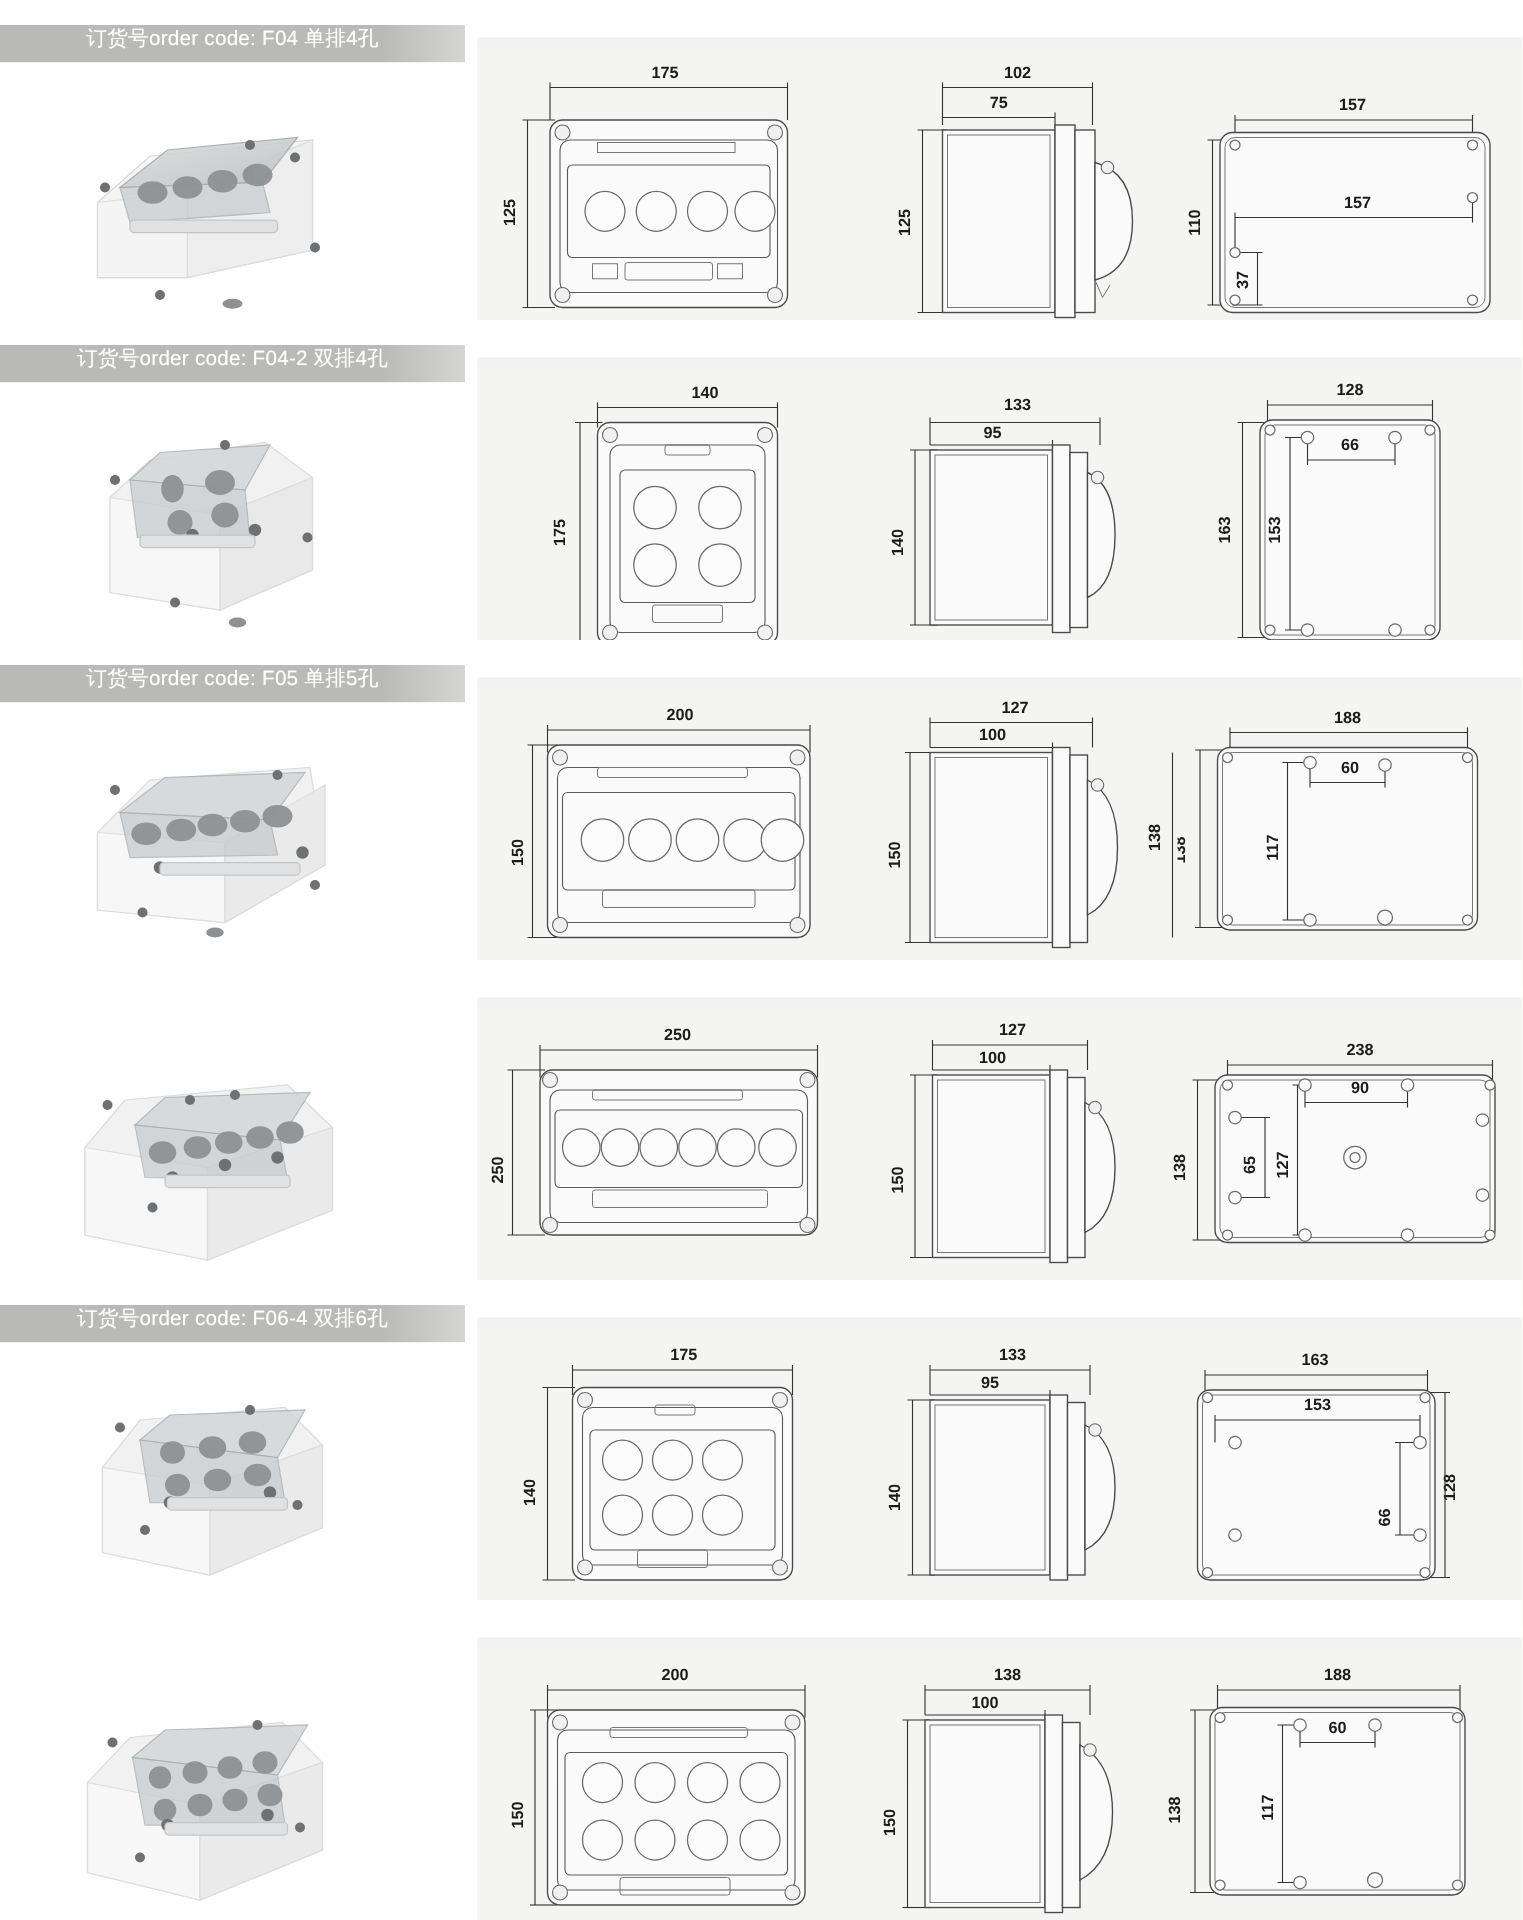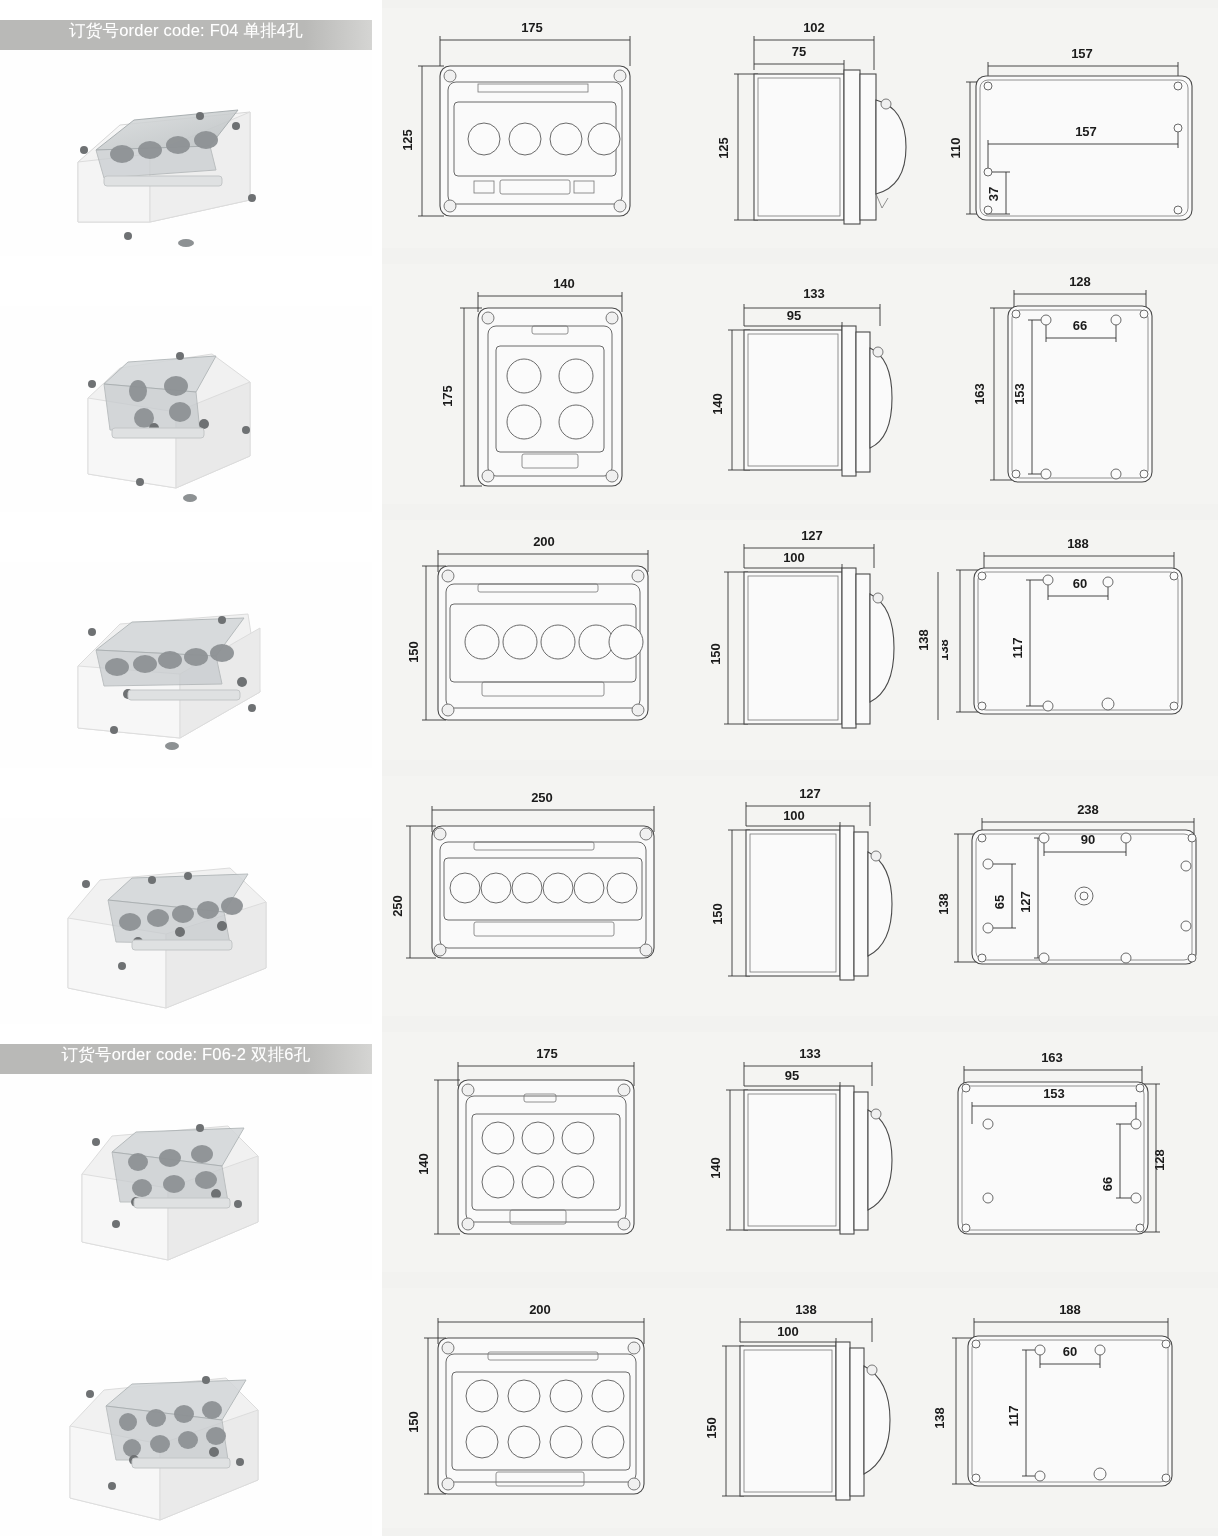--- a/index.html
+++ b/index.html
@@ -37,20 +37,21 @@
   }
   .photo-wrap{position:absolute;left:0;top:0;width:372px;height:206px;}
   .photo-wrap svg{display:block;}
 
   
   .right{
     position:relative;flex:1 1 auto;height:256px;
     background:#f2f2f0;
     border-left:6px solid #ffffff;
     box-sizing:border-box;
+    margin-top:30px;
   }
   .draw-strip{
     position:absolute;left:0;top:8px;right:0;bottom:8px;
     background:#f4f4f2;
     display:flex;align-items:center;
   }
   .view{position:relative;height:240px;}
   .view svg{display:block;}
 
   
@@ -207,20 +208,23 @@
                 <circle cx="236" cy="120" r="4"></circle>
               </g>
           </svg>
         </div>
       </div>
     </div>
   </div>
 
   <div class="row">
     <div class="left">
+      <div class="code-band">
+        <span class="code-text">订货号order code: F04-2  双排4孔</span>
+      </div>
       <div class="photo-area">
         <div class="photo-wrap">
           <svg width="372" height="206" viewBox="0 0 372 206">
             <rect x="0" y="0" width="372" height="206" fill="#fefefe"></rect>
             <path d="M88 92 L120 62 L212 48 L250 76 L250 150 L176 182 L88 168 Z" fill="#f1f1f1" stroke="#dcdcdc"></path>
             <path d="M88 92 L176 106 L176 182 L88 168 Z" fill="#f7f7f7" stroke="#dedede"></path>
             <path d="M176 106 L250 76 L250 150 L176 182 Z" fill="#e9e9e9" stroke="#dcdcdc"></path>
             <path d="M104 78 L128 56 L216 50 L196 86 Z" fill="#d3d7d9" opacity=".85" stroke="#aab0b2"></path>
             <path d="M104 78 L196 86 L200 126 L110 124 Z" fill="#c7cbce" opacity=".75" stroke="#a8adaf"></path>
             <g fill="#8e9295" opacity=".95">
@@ -328,20 +332,23 @@
                 <circle cx="164" cy="210" r="5"></circle>
               </g>
           </svg>
         </div>
       </div>
     </div>
   </div>
 
   <div class="row">
     <div class="left">
+      <div class="code-band">
+        <span class="code-text">订货号order code: F05  单排5孔</span>
+      </div>
       <div class="photo-area">
         <div class="photo-wrap">
           <svg width="372" height="206" viewBox="0 0 372 206">
             <rect x="0" y="0" width="372" height="206" fill="#fefefe"></rect>
             <path d="M78 104 L120 62 L248 52 L260 130 L180 176 L78 166 Z" fill="#f1f1f1" stroke="#dcdcdc"></path>
             <path d="M78 104 L180 112 L180 176 L78 166 Z" fill="#f7f7f7" stroke="#dedede"></path>
             <path d="M180 112 L260 66 L260 130 L180 176 Z" fill="#eaeaea" stroke="#dcdcdc"></path>
             <path d="M96 88 L132 60 L244 56 L216 94 Z" fill="#d3d7d9" opacity=".85" stroke="#aab0b2"></path>
             <path d="M96 88 L216 94 L222 122 L104 124 Z" fill="#c7cbce" opacity=".75" stroke="#a8adaf"></path>
             <g fill="#8e9295" opacity=".95">
@@ -589,21 +596,21 @@
             </g>
           </svg>
         </div>
       </div>
     </div>
   </div>
 
   <div class="row">
     <div class="left">
       <div class="code-band">
-        <span class="code-text">订货号order code: F06-2 双排6孔</span>
+        <span class="code-text">订货号order code: F06-4 双排6孔</span>
       </div>
       <div class="photo-area">
         <div class="photo-wrap">
           <svg width="372" height="206" viewBox="0 0 372 206">
             <rect x="0" y="0" width="372" height="206" fill="#fefefe"></rect>
             <path d="M82 100 L112 62 L228 52 L258 82 L258 148 L168 186 L82 168 Z" fill="#f1f1f1" stroke="#dcdcdc"></path>
             <path d="M82 100 L168 114 L168 186 L82 168 Z" fill="#f7f7f7" stroke="#dedede"></path>
             <path d="M168 114 L258 82 L258 148 L168 186 Z" fill="#eaeaea" stroke="#dcdcdc"></path>
             <path d="M112 78 L136 58 L244 54 L222 92 Z" fill="#d3d7d9" opacity=".85" stroke="#aab0b2"></path>
             <path d="M112 78 L222 92 L228 128 L120 128 Z" fill="#c7cbce" opacity=".72" stroke="#a8adaf"></path>

